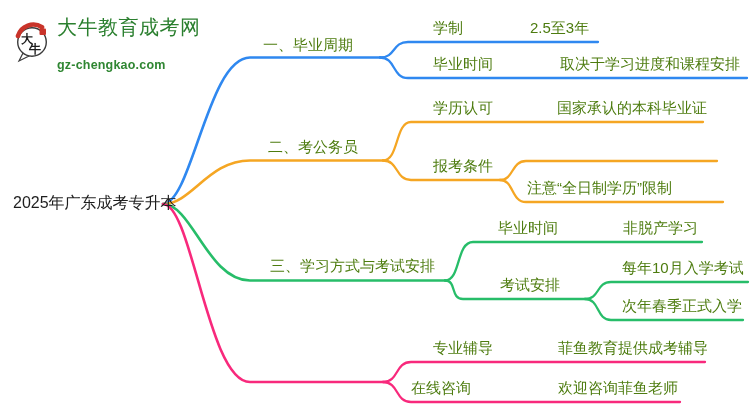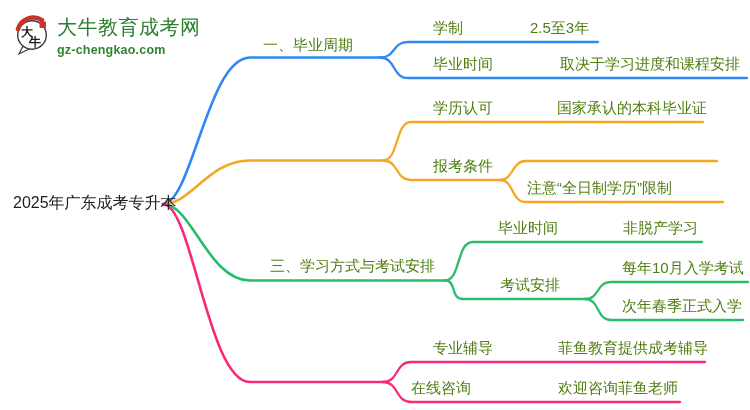--- a/index.html
+++ b/index.html
@@ -10,21 +10,21 @@
   .wires{position:absolute;left:0;top:0;width:750px;height:410px;}
   .wires path{fill:none;stroke-linecap:round;}
   .wires path.main{stroke-width:2.6;}
   .wires path.sub{stroke-width:2.3;}
   .node{position:absolute;white-space:nowrap;line-height:1.2;font-size:15px;color:#4d7c0f;}
   .node.root{font-size:16px;color:#1e1e1e;text-align:center;}
   
   .logo{position:absolute;left:14px;top:14px;display:flex;align-items:center;gap:7px;}
   .logo-mark{display:block;}
   .logo-title{font-weight:400;font-size:20px;letter-spacing:.5px;}
-  .logo-domain{font-weight:700;font-size:12.5px;letter-spacing:.2px;margin-top:2px;}
+  .logo-domain{font-weight:700;font-size:12.5px;letter-spacing:.2px;margin-top:17px;}
 </style>
 </head>
 <body>
 
 <div class="stage">
 
   <svg class="wires" viewBox="0 0 750 410">
 
     <path class="main" d="M163,204 C192,203 208,57.5 250,57.5 H380" stroke="#2f88f0"></path>
     <path class="sub" d="M380,57.5 C396,57.5 392,42 408,42 H598" stroke="#2f88f0"></path>
@@ -63,20 +63,21 @@
   </div>
 
   <span class="node root" style="left:13px;top:193px">2025年广东成考专升本</span>
 
   <span class="node" style="left:263px;top:36px">一、毕业周期</span>
   <span class="node" style="left:433px;top:19px">学制</span>
   <span class="node" style="left:530px;top:19px">2.5至3年</span>
   <span class="node" style="left:433px;top:55px">毕业时间</span>
   <span class="node" style="left:560px;top:55px">取决于学习进度和课程安排</span>
 
+  <span class="node" style="left:268px;top:138px">二、考公务员</span>
   <span class="node" style="left:433px;top:99px">学历认可</span>
   <span class="node" style="left:557px;top:99px">国家承认的本科毕业证</span>
   <span class="node" style="left:433px;top:157px">报考条件</span>
   <span class="node" style="left:270px;top:257px">三、学习方式与考试安排</span>
 
   <span class="node" style="left:527px;top:179px">注意“全日制学历”限制</span>
   <span class="node" style="left:498px;top:219px">毕业时间</span>
   <span class="node" style="left:623px;top:219px">非脱产学习</span>
   <span class="node" style="left:500px;top:276px">考试安排</span>
   <span class="node" style="left:622px;top:259px">每年10月入学考试</span>

